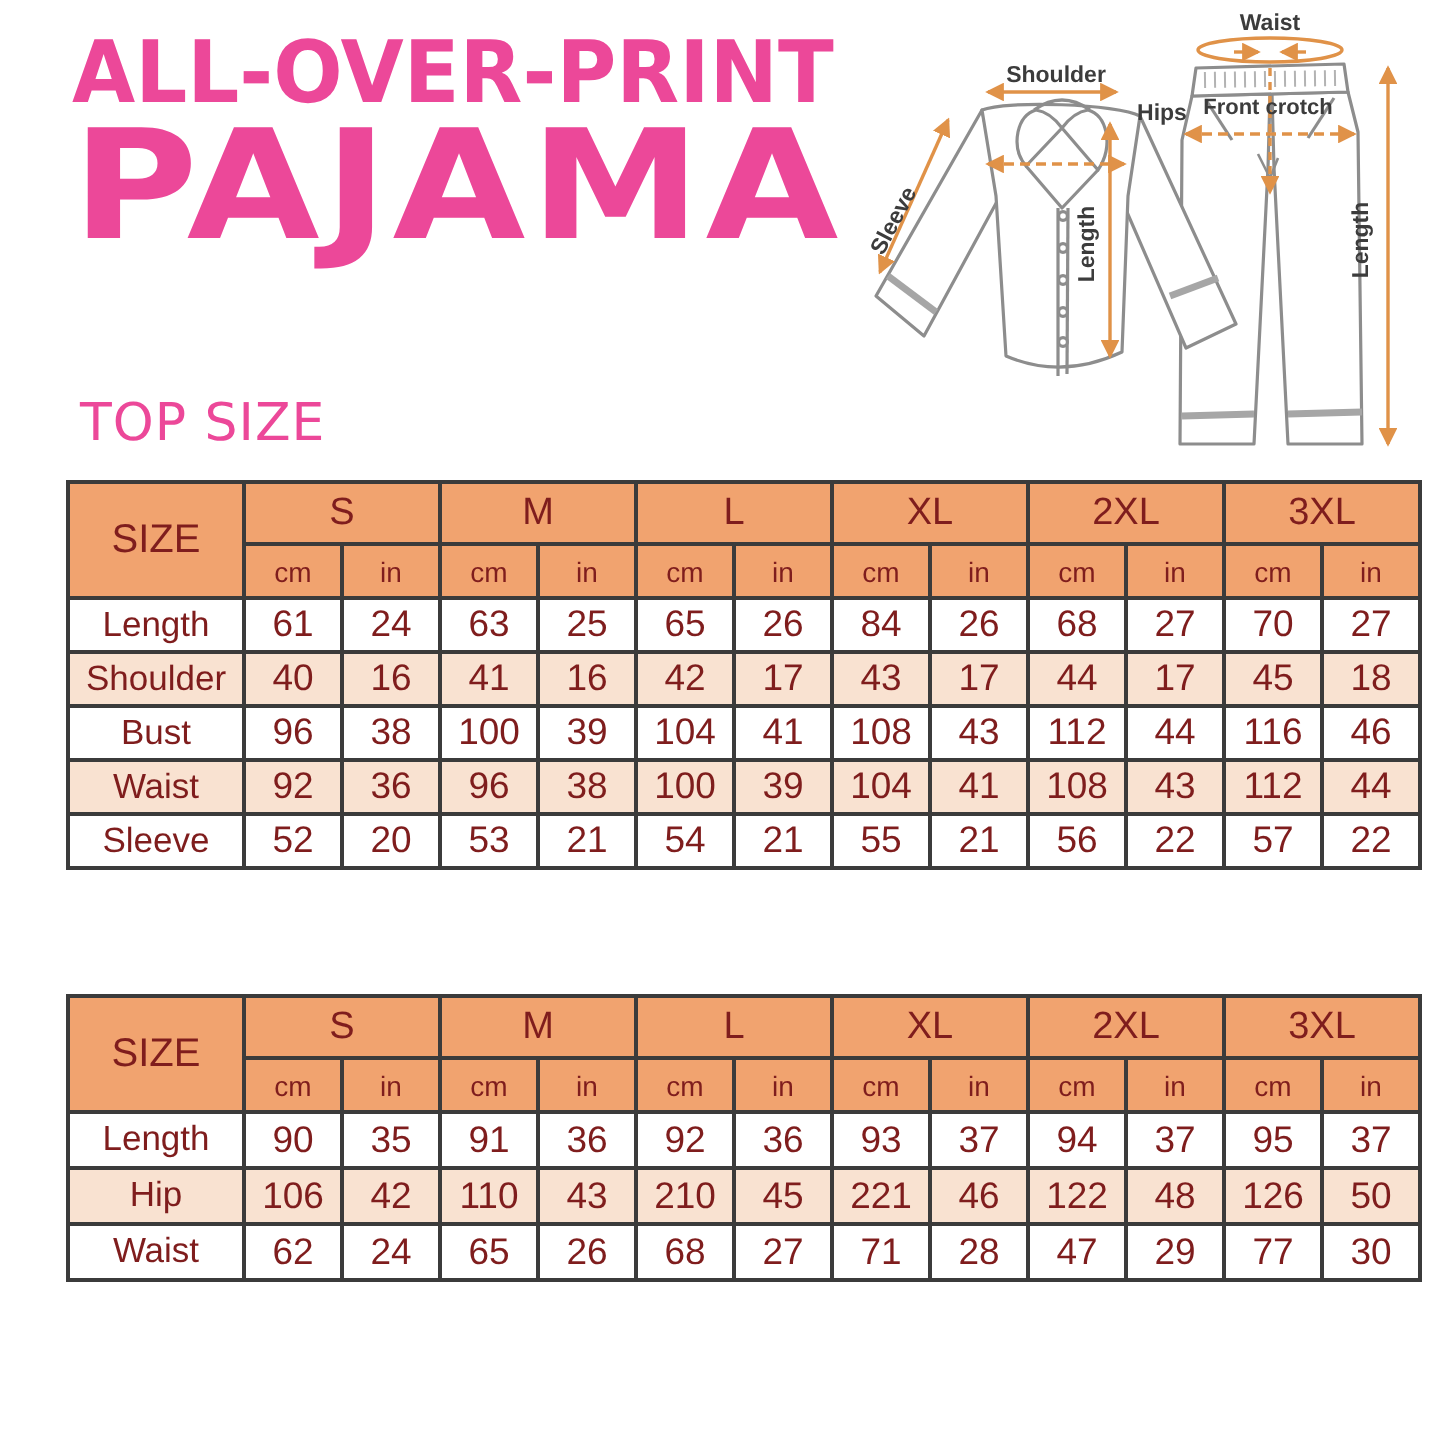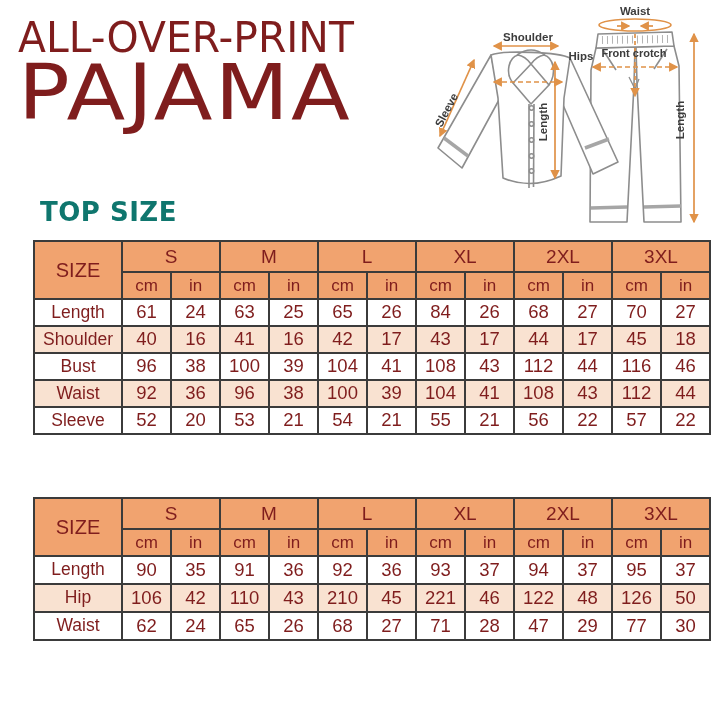--- a/index.html
+++ b/index.html
@@ -3,43 +3,43 @@
 <meta charset="utf-8">
 <style>
   html,body{margin:0;padding:0;}
   body{
     width:720px;height:720px;background:#ffffff;position:relative;overflow:hidden;
     font-family:"Liberation Sans",sans-serif;color:#161616;
   }
   .page{position:absolute;inset:0;}
 
   
-  .title{position:absolute;left:18px;top:16px;line-height:1;font-family:"DejaVu Sans",sans-serif;font-weight:normal;color:#7f1d1d;}
+  .title{position:absolute;left:36px;top:16px;line-height:1;font-family:"DejaVu Sans",sans-serif;font-weight:bold;color:#ec4899;}
   .title .l1{font-size:43px;letter-spacing:0px;transform:scaleX(0.95);transform-origin:left top;white-space:nowrap;}
   .title .l2{font-size:76px;letter-spacing:2px;transform:scaleX(1.13);transform-origin:left top;margin-top:-4px;white-space:nowrap;}
 
   
-  .sec-heading{position:absolute;left:40px;font-family:"DejaVu Sans",sans-serif;font-weight:bold;font-size:26px;color:#0f766e;letter-spacing:0.5px;}
+  .sec-heading{position:absolute;left:40px;font-family:"DejaVu Sans",sans-serif;font-weight:normal;font-size:26px;color:#ec4899;letter-spacing:0.5px;}
   .sec-heading.top{top:197px;}
   .sec-heading.bottom{top:458px;}
 
   
   .diagram{position:absolute;left:428px;top:0;width:292px;height:240px;}
 
   
   .table-host{position:absolute;left:33px;width:678px;}
   .table-host.top{top:240px;}
   .table-host.bottom{top:497px;}
   .size-table{border-collapse:collapse;table-layout:fixed;width:678px;color:#7f1d1d;}
   .size-table col.label-col{width:88px;}
   .size-table th,.size-table td{border:2px solid #3B3B3B;text-align:center;vertical-align:middle;padding:0;font-weight:400;line-height:1;}
   .size-table thead th{background:#F1A36F;}
   .size-table th.corner{font-size:20px;}
   .size-table th.szh{font-size:19px;height:29px;}
-  .size-table th.unit{font-size:17px;height:25px;}
+  .size-table th.unit{font-size:14px;height:25px;}
   .size-table th.rowlabel{font-size:17.5px;background:#ffffff;font-weight:400;}
   .size-table td.val{font-size:18.5px;background:#ffffff;}
   .table-host.top tbody th,.table-host.top tbody td{height:25px;}
   .table-host.bottom tbody th,.table-host.bottom tbody td{height:26px;}
   .size-table tbody tr.alt th.rowlabel,.size-table tbody tr.alt td.val{background:#F9E2D1;}
 </style>
 </head>
 <body>
 
 <div class="page">

